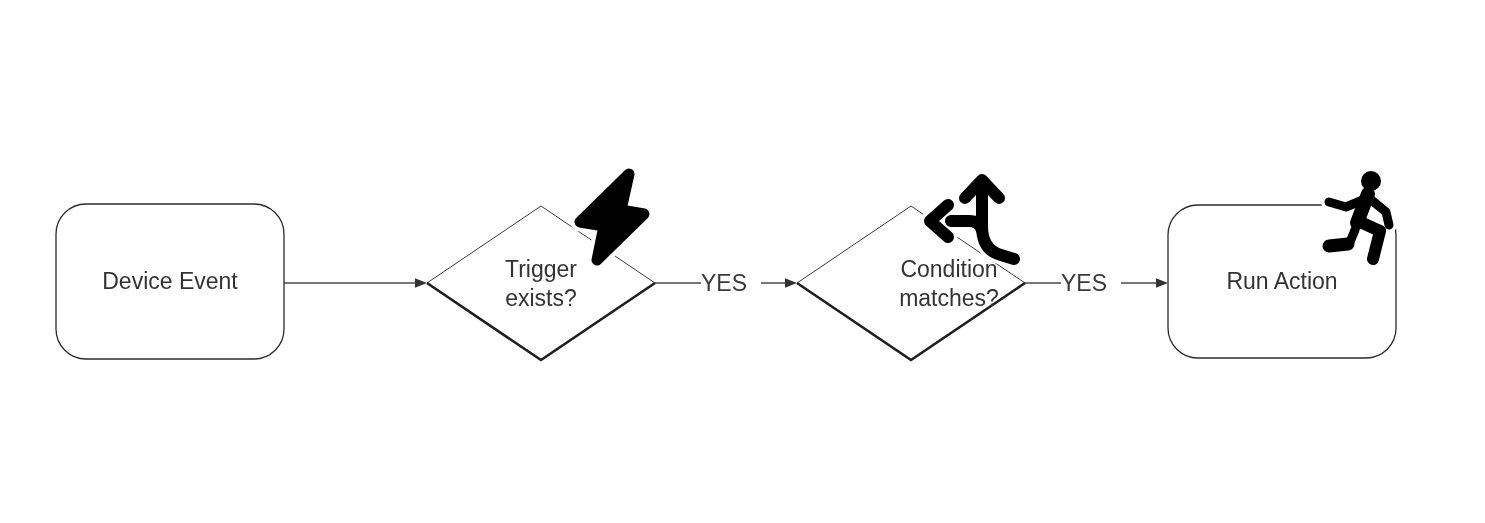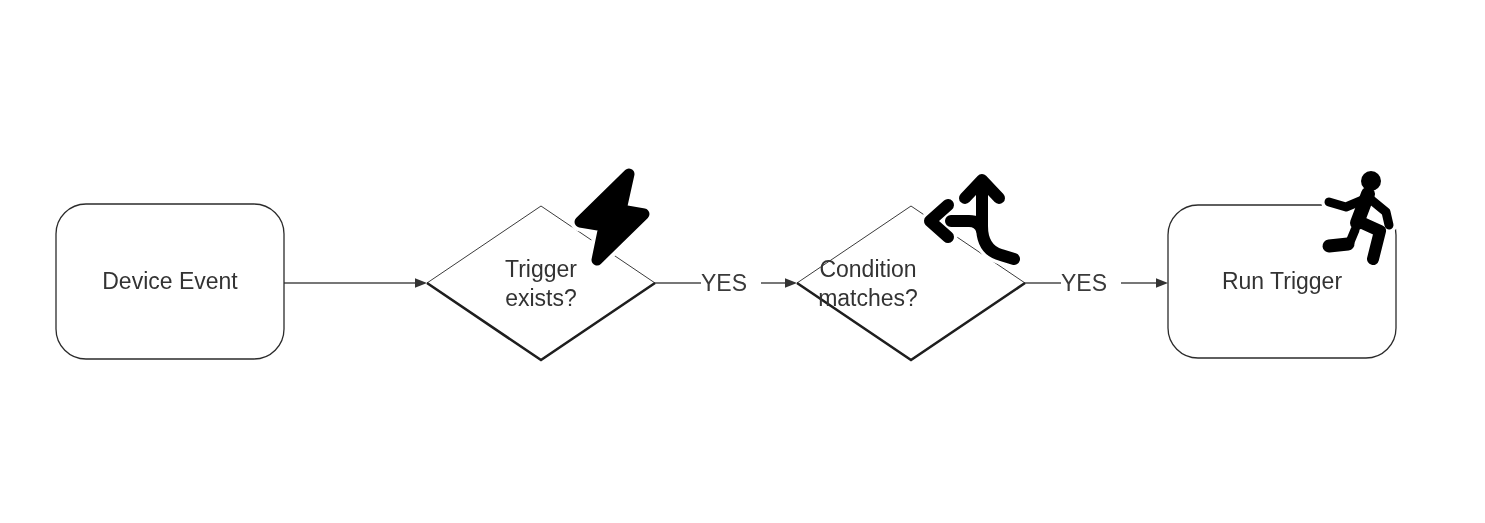--- a/index.html
+++ b/index.html
@@ -125,26 +125,26 @@
   </div>
 
   <div class="node-label" style="left:56px; top:204px; width:228px; height:155px;">
     <span>Device Event</span>
   </div>
 
   <div class="edge-label" style="left:701px; top:267px; width:60px; height:32px;">
     <span>YES</span>
   </div>
 
-  <div class="node-label" style="left:768px; top:243px; width:200px; height:82px;">
+  <div class="node-label" style="left:849px; top:243px; width:200px; height:82px;">
     <span>Condition</span>
     <span>matches?</span>
   </div>
 
   <div class="edge-label" style="left:1061px; top:267px; width:60px; height:32px;">
     <span>YES</span>
   </div>
 
   <div class="node-label" style="left:1168px; top:205px; width:228px; height:153px;">
-    <span>Run Trigger</span>
+    <span>Run Action</span>
   </div>
 
 </div>
 
 </body></html>

